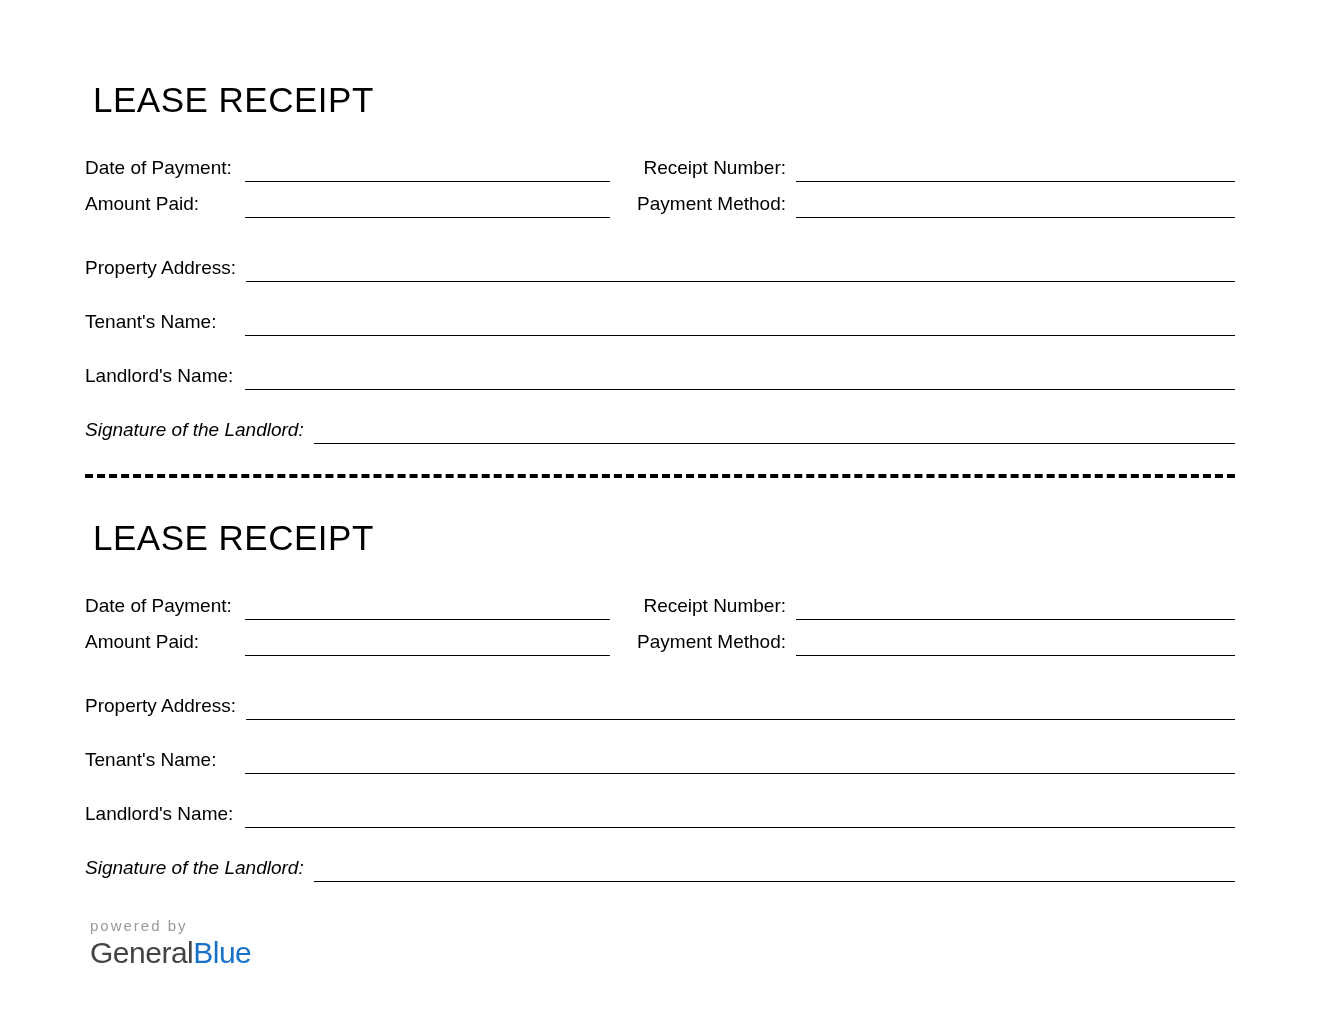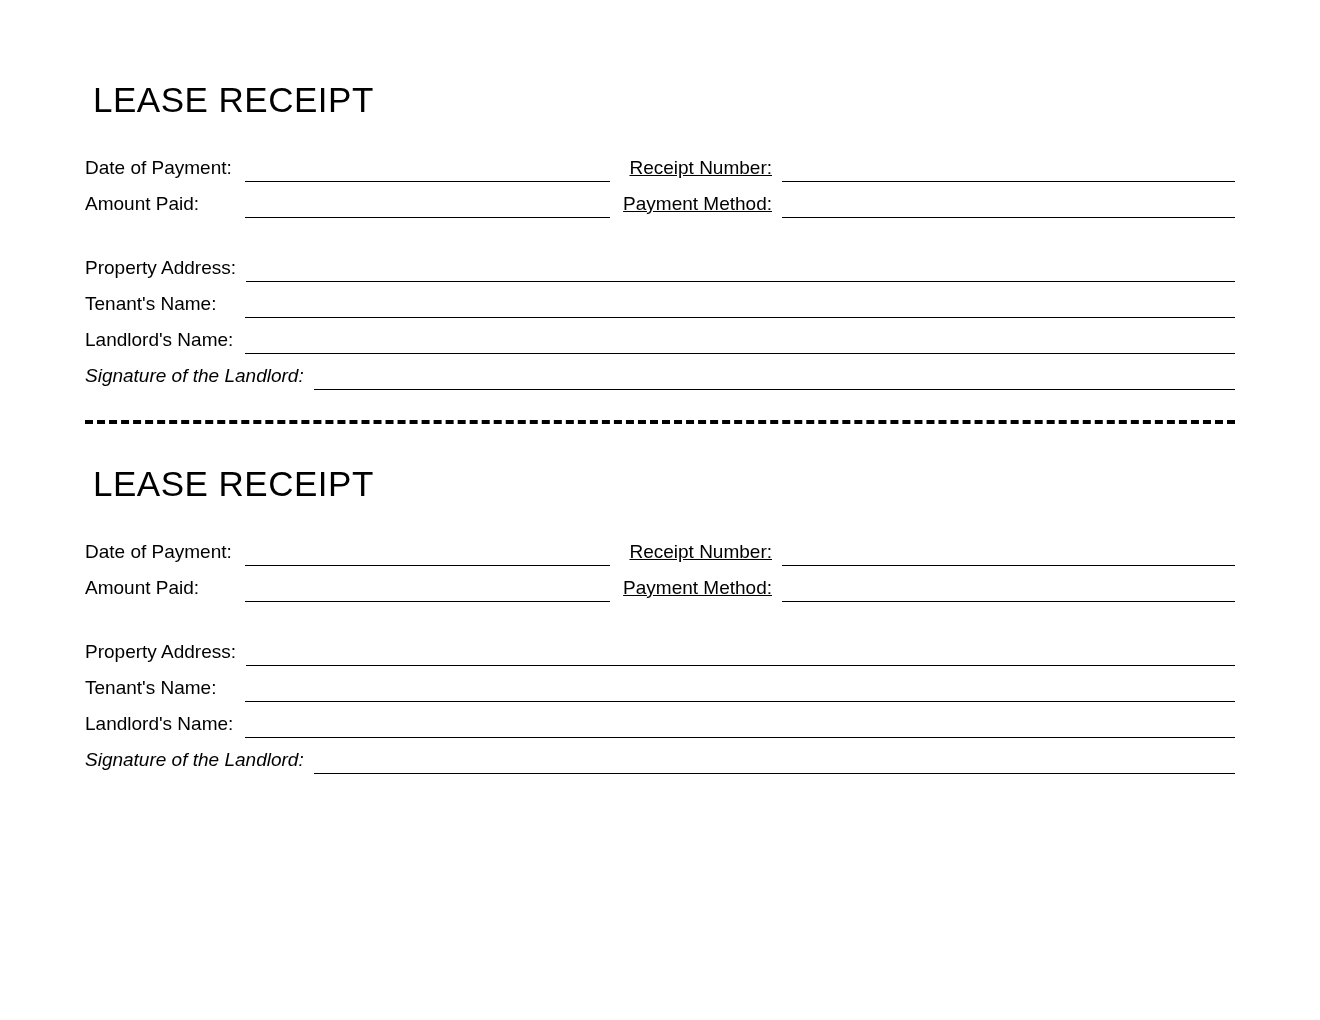--- a/index.html
+++ b/index.html
@@ -21,37 +21,36 @@
       font-size: 35px;
       font-weight: normal;
       letter-spacing: 0.5px;
       margin-bottom: 36px;
       padding-left: 8px;
     }
     .row-pair {
       display: flex;
       margin-bottom: 10px;
       align-items: flex-end;
-      gap: 12px;
+      gap: 26px;
     }
     .field {
       display: flex;
       align-items: flex-end;
     }
     .field-left {
       flex: 0 0 525px;
     }
     .field-right {
       flex: 1;
-      text-decoration: underline;
     }
     .field-full {
       display: flex;
       align-items: flex-end;
-      margin-bottom: 10px;
+      margin-bottom: 28px;
     }
     .label {
       font-size: 19px;
       white-space: nowrap;
       padding-right: 10px;
       padding-bottom: 3px;
     }
     .label-narrow {
       flex: 0 0 160px;
     }
@@ -202,13 +201,19 @@
     <span class="line"></span>
   </div>
 
   <div class="field-full">
     <span class="label label-wide">Signature of the Landlord:</span>
     <span class="line"></span>
   </div>
 </div>
 
 <div class="footer">
+  <div class="powered">
+    <div class="powered-text">powered by</div>
+    <div class="logo">
+      <span class="logo-general">General</span><span class="logo-blue">Blue</span>
+    </div>
+  </div>
 </div>
 
 </body></html>

